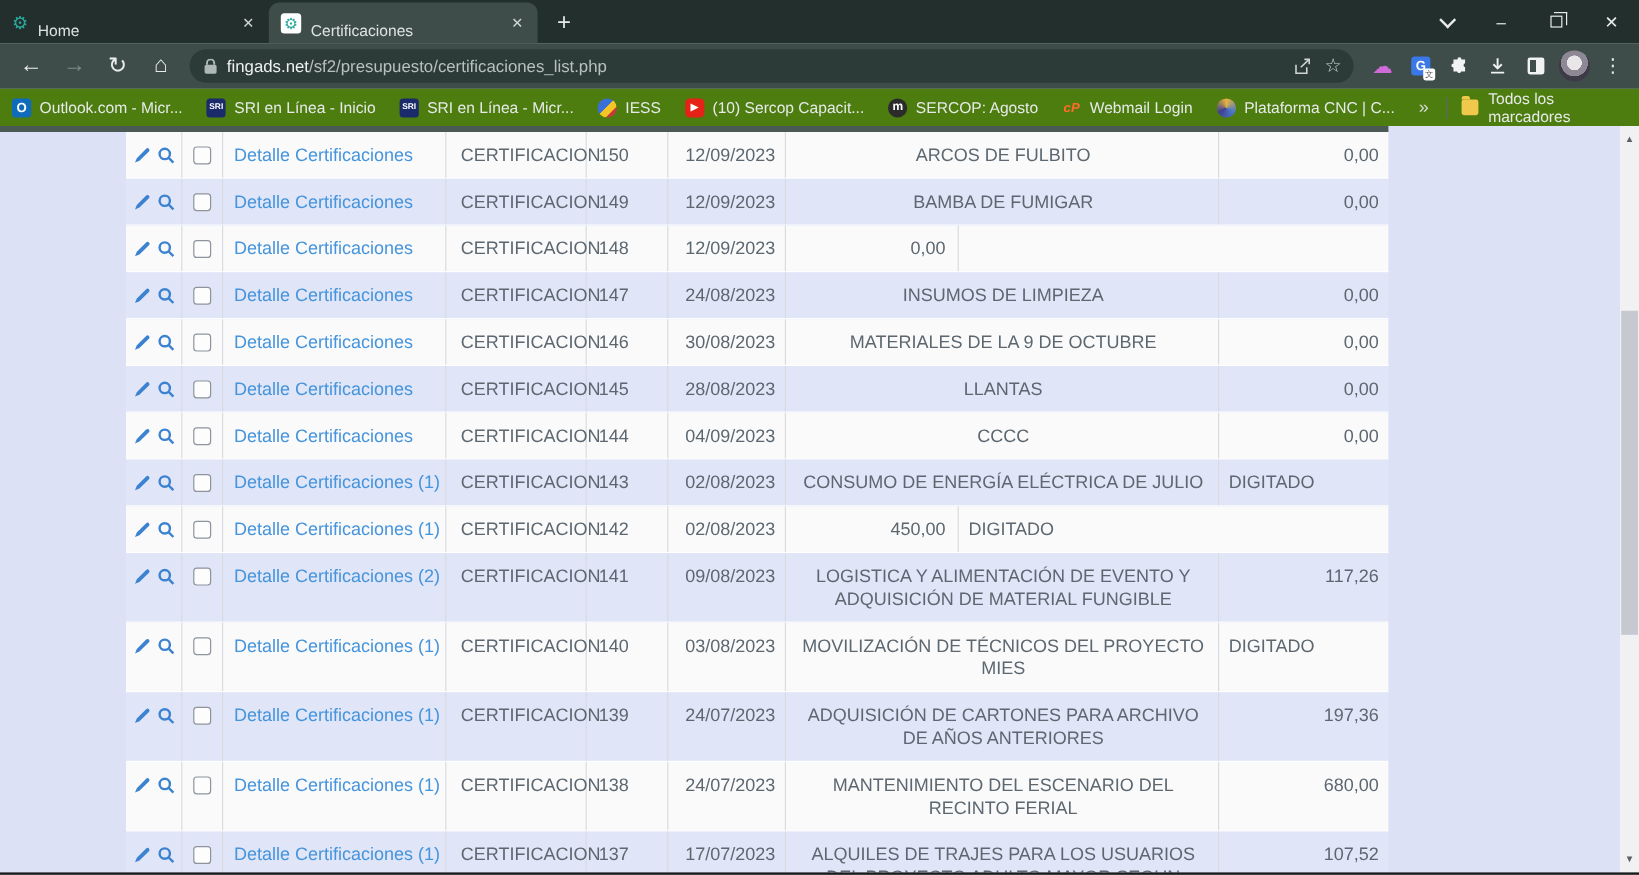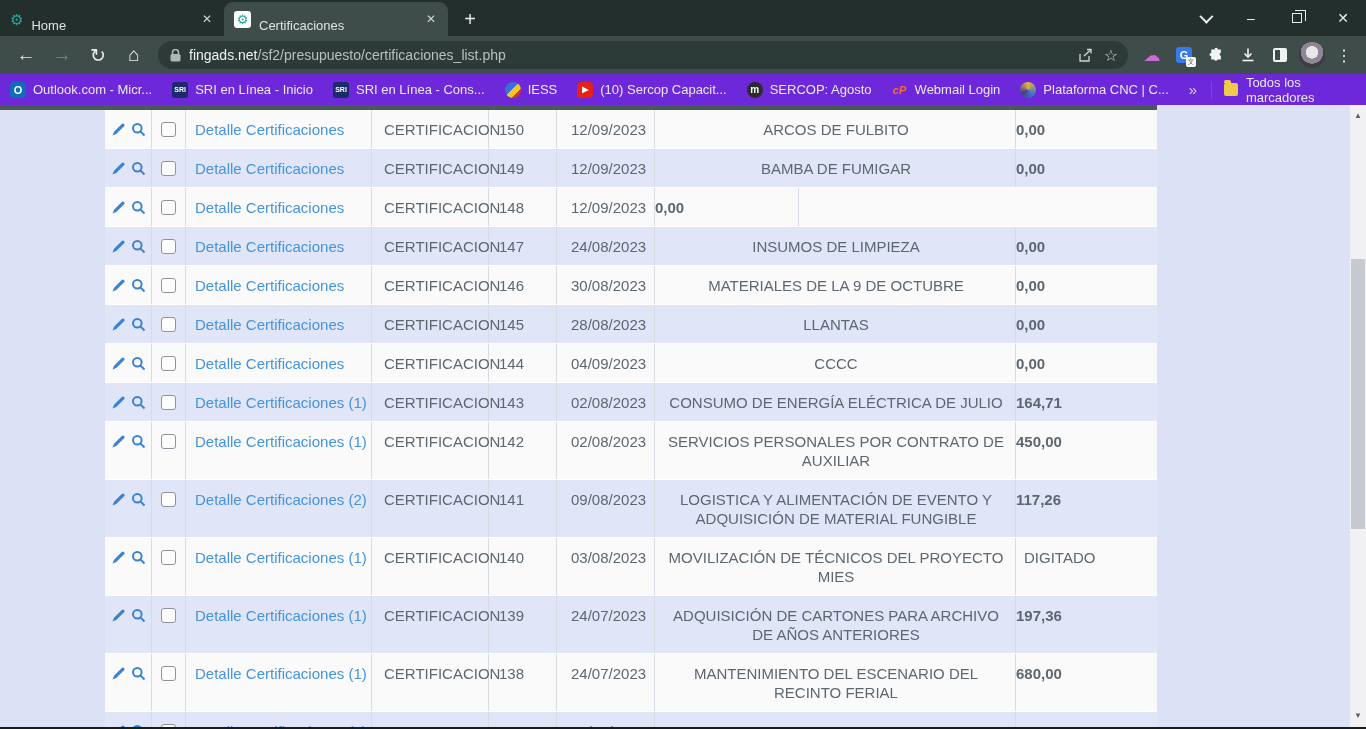--- a/index.html
+++ b/index.html
@@ -50,21 +50,21 @@
   .gt-box::after { content:"文"; position:absolute; right:-4px; bottom:-4px; width:10px; height:10px;
     background:#fff; border-radius:2px; color:#555; font-size:7px; font-weight:normal;
     display:flex; align-items:center; justify-content:center; }
   .side-ic { width:14px; height:14px; border:2px solid #f0f3f2; border-radius:2px; position:relative; }
   .side-ic::after { content:""; position:absolute; right:0; top:0; width:5px; height:100%; background:#f0f3f2; }
   .avatar { width:26px; height:26px; border-radius:50%;
     background:radial-gradient(circle at 50% 40%, #e8e6e9 0 30%, #8d8894 31% 55%, #3f3a47 56% 100%); }
   .kebab { color:#e8eaed; font-size:16px; }
 
   .bookmarks { position:absolute; top:74px; left:0; width:1366px; height:31px;
-    background:#6d28d9; display:flex; align-items:center; padding:0 10px; color:#e6eae8;
+    background:#4d7c0f; display:flex; align-items:center; padding:0 10px; color:#e6eae8;
     font-size:13px; }
   .bm { display:flex; align-items:center; gap:7px; margin-right:20px; white-space:nowrap; }
   .bm-icon { width:16px; height:16px; border-radius:3px; display:flex; align-items:center;
     justify-content:center; font-weight:bold; flex:0 0 16px; }
   .icon-outlook { background:#0f6cbd; color:#fff; font-size:11px; }
   .icon-outlook::before { content:"O"; }
   .icon-sri { background:#1b2a6b; color:#fff; font-size:7px; }
   .icon-sri::before { content:"SRI"; }
   .icon-iess { background:linear-gradient(135deg,#3a6fd8 0 45%, #f3c626 46% 70%, #c73a3a 71% 100%); border-radius:50%; }
   .icon-youtube { background:#e62117; color:#fff; border-radius:4px; }
@@ -90,21 +90,21 @@
   .row.white { background:#fafafb; }
   .row.lav { background:#e0e5f7; }
   .cell { border-right:1px solid #d9dbe2; padding-top:10px; padding-bottom:9px; line-height:19px; }
   .c-icons { width:47px; display:flex; justify-content:center; gap:5px; align-items:flex-start; }
   .c-check { width:34px; display:flex; justify-content:center; align-items:flex-start; }
   .c-link  { width:186px; padding-left:9px; }
   .c-tipo  { width:117px; padding-left:12px; }
   .c-num   { width:68px; text-align:right; padding-right:32px; }
   .c-fecha { width:98px; padding-left:14px; }
   .c-desc  { width:361px; padding-left:12px; padding-right:10px;text-align:center; }
-  .c-valor { width:144px; text-align:left; padding-right:10px;font-weight:bold; }
+  .c-valor { width:144px; text-align:right; padding-right:10px; }
   .c-estado{ width:85px; padding-left:8px; border-right:none; }
   .dlink { color:#4594dc; text-decoration:none; cursor:pointer; }
   .cbx { width:15px; height:15px; border:1px solid #8e939c; border-radius:3px; background:#fdfdfe; margin-top:2px; }
   .ic-svg { display:block; margin-top:2px; }
 
   
   .scrollbar { position:absolute; top:105px; right:0; width:16px; height:622px; background:#f1f0f3; }
   .sb-arrow { position:absolute; left:0; width:16px; height:16px; display:flex;
     align-items:center; justify-content:center; color:#5f5f66; font-size:8px; }
   .sb-up { top:2px; } .sb-down { bottom:4px; }
@@ -195,21 +195,21 @@
       <span class="bm">
     <span class="bm-icon icon-outlook"></span>
     <span>Outlook.com - Micr...</span>
   </span>
       <span class="bm">
     <span class="bm-icon icon-sri"></span>
     <span>SRI en Línea - Inicio</span>
   </span>
       <span class="bm">
     <span class="bm-icon icon-sri"></span>
-    <span>SRI en Línea - Cons...</span>
+    <span>SRI en Línea - Micr...</span>
   </span>
       <span class="bm">
     <span class="bm-icon icon-iess"></span>
     <span>IESS</span>
   </span>
       <span class="bm">
     <span class="bm-icon icon-youtube"></span>
     <span>(10) Sercop Capacit...</span>
   </span>
       <span class="bm">
@@ -409,21 +409,20 @@
     <div class="cell c-check">
       <span class="cbx"></span>
     </div>
     <div class="cell c-link">
       <span class="dlink">Detalle Certificaciones (1)</span>
     </div>
     <div class="cell c-tipo">CERTIFICACION</div>
     <div class="cell c-num">143</div>
     <div class="cell c-fecha">02/08/2023</div>
     <div class="cell c-desc">CONSUMO DE ENERGÍA ELÉCTRICA DE JULIO</div>
-    <div class="cell c-valor">164,71</div>
     <div class="cell c-estado">DIGITADO</div>
   </div>
       <div class="row white">
     <div class="cell c-icons">
       <svg class="ic-svg" width="15" height="15" viewBox="0 0 15 15">
         <path d="M1.5 13.5 L3 9.8 L10.8 2 a1.6 1.6 0 0 1 2.3 2.3 L5.2 12 z" fill="#3b82d0"></path>
       </svg>
       <svg class="ic-svg" width="15" height="15" viewBox="0 0 15 15" fill="none" stroke="#3b82d0" stroke-width="2">
         <circle cx="6.3" cy="6.3" r="4.3"></circle>
             <path d="M9.6 9.6 L13.5 13.5"></path>
@@ -431,21 +430,20 @@
     </div>
     <div class="cell c-check">
       <span class="cbx"></span>
     </div>
     <div class="cell c-link">
       <span class="dlink">Detalle Certificaciones (1)</span>
     </div>
     <div class="cell c-tipo">CERTIFICACION</div>
     <div class="cell c-num">142</div>
     <div class="cell c-fecha">02/08/2023</div>
-    <div class="cell c-desc">SERVICIOS PERSONALES POR CONTRATO DE AUXILIAR</div>
     <div class="cell c-valor">450,00</div>
     <div class="cell c-estado">DIGITADO</div>
   </div>
       <div class="row lav">
     <div class="cell c-icons">
       <svg class="ic-svg" width="15" height="15" viewBox="0 0 15 15">
         <path d="M1.5 13.5 L3 9.8 L10.8 2 a1.6 1.6 0 0 1 2.3 2.3 L5.2 12 z" fill="#3b82d0"></path>
       </svg>
       <svg class="ic-svg" width="15" height="15" viewBox="0 0 15 15" fill="none" stroke="#3b82d0" stroke-width="2">
         <circle cx="6.3" cy="6.3" r="4.3"></circle>

